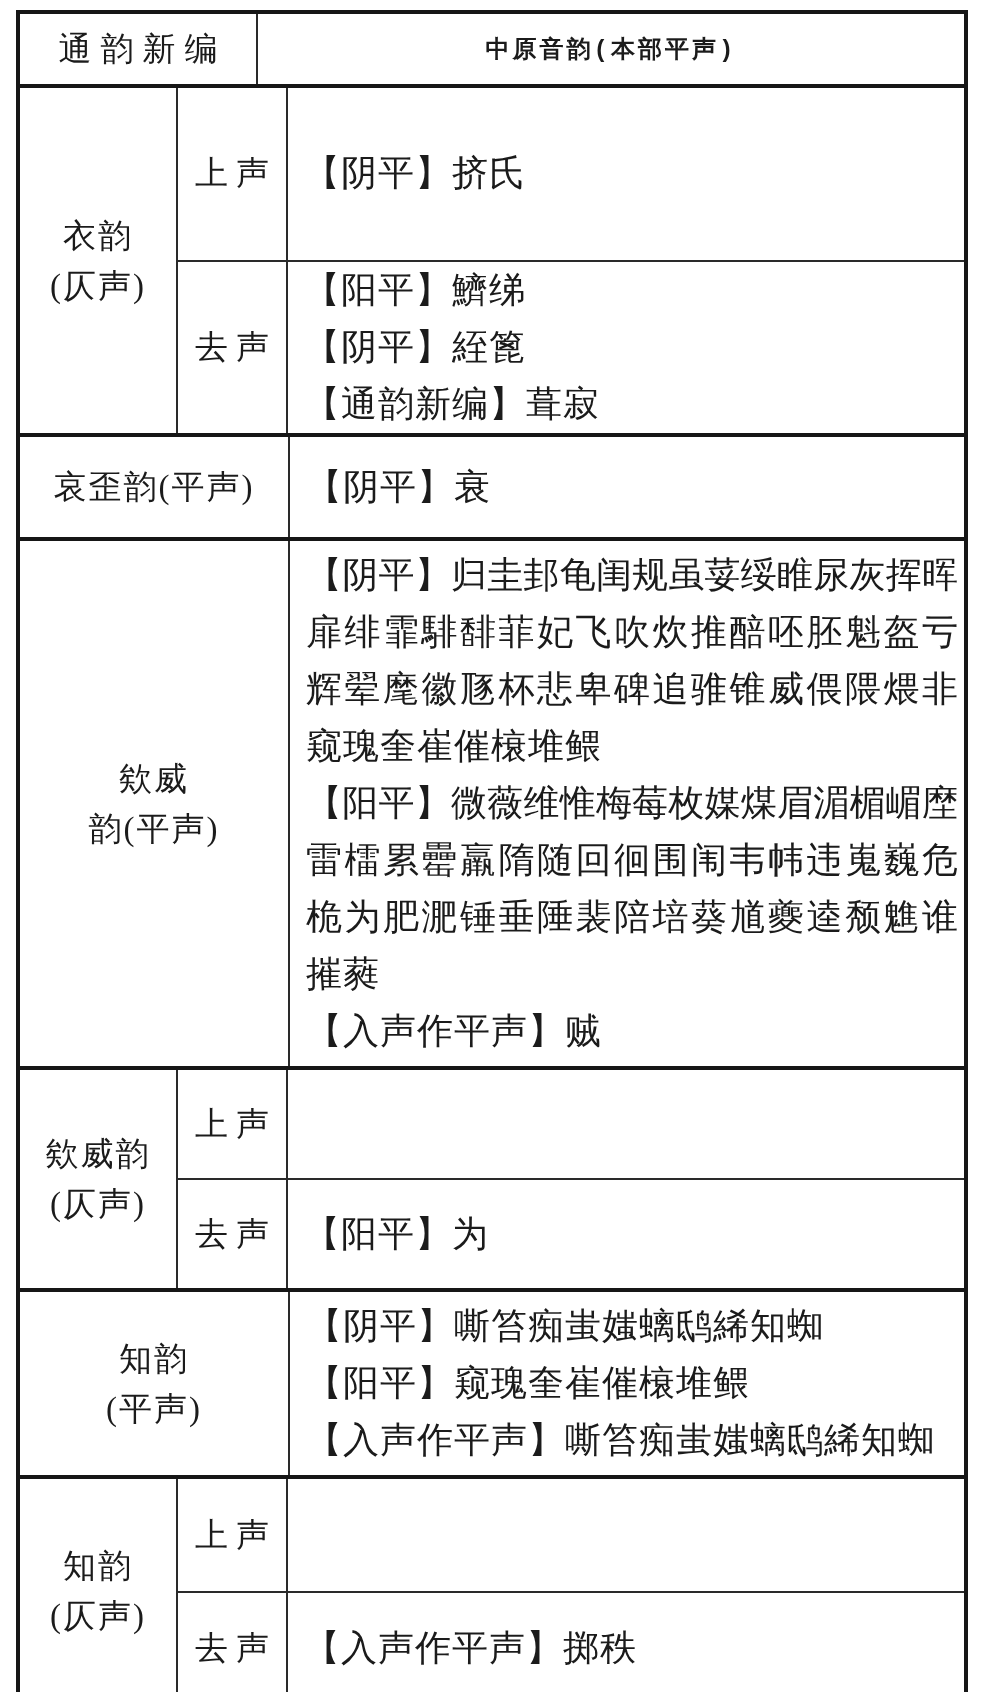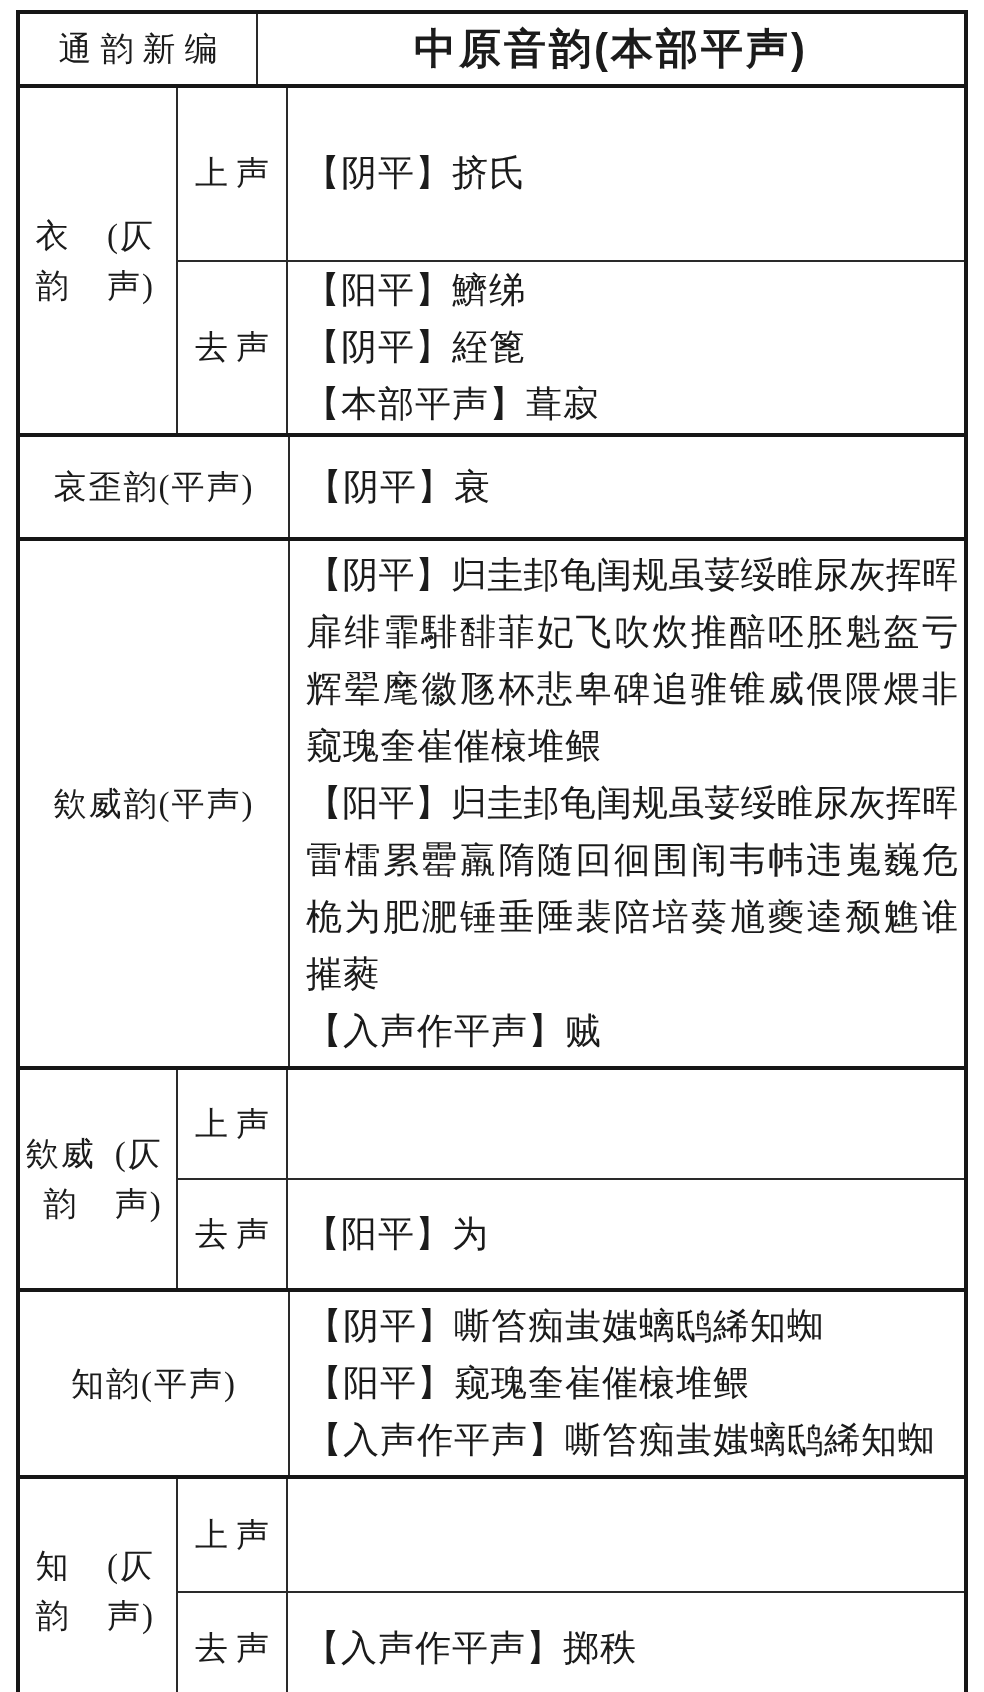--- a/index.html
+++ b/index.html
@@ -19,28 +19,28 @@
 
   
   .grp.header { min-height: 70px; }
   .hleft {
     width: 238px; border-right: 2px solid #2a2a2a;
     display: flex; align-items: center; justify-content: center;
     font-size: 33px; letter-spacing: 9px; text-indent: 9px;
   }
   .hright {
     flex: 1; display: flex; align-items: center; justify-content: center;
-    font-family: Liberation Sans, sans-serif; font-weight: bold;
-    font-size: 42px; letter-spacing: 3px;
+    font-family: Liberation Mono, monospace; font-weight: bold;
+    font-size: 24px; letter-spacing: 3px;
   }
 
   
   .glabel {
     width: 158px; border-right: 2px solid #2a2a2a;
-    display: flex; flex-direction: row; align-items: center; justify-content: center;
+    display: flex; flex-direction: column; align-items: center; justify-content: center;
     font-size: 33px; line-height: 50px; letter-spacing: 2px;
     text-align: center;
   }
   .glabel.wide { width: 270px; text-align: center; }
 
   .subwrap { flex: 1; display: flex; flex-direction: column; }
   .subrow { display: flex; flex: 1; }
   .subrow + .subrow { border-top: 2px solid #2a2a2a; }
   .tone {
     width: 110px; border-right: 2px solid #2a2a2a;
@@ -94,21 +94,21 @@
         <div class="tone">上声</div>
         <div class="content">
           <div class="line">【阴平】挤氏</div>
         </div>
       </div>
       <div class="subrow h170">
         <div class="tone">去声</div>
         <div class="content">
           <div class="line">【阳平】鱭绨</div>
           <div class="line">【阴平】絰篦</div>
-          <div class="line">【本部平声】葺寂</div>
+          <div class="line">【通韵新编】葺寂</div>
         </div>
       </div>
     </div>
   </div>
 
   <div class="grp h104">
     <div class="glabel wide">
       <span>哀歪韵(平声)</span>
     </div>
     <div class="content">
@@ -119,21 +119,21 @@
   <div class="grp h510">
     <div class="glabel wide">
       <span>欸威</span>
       <span>韵(平声)</span>
     </div>
     <div class="content">
       <div class="line fill">【阴平】归圭邽龟闺规虽荽绥睢尿灰挥晖</div>
       <div class="line fill">扉绯霏騑馡菲妃飞吹炊推醅呸胚魁盔亏</div>
       <div class="line fill">辉翚麾徽豗杯悲卑碑追骓锥威偎隈煨非</div>
       <div class="line">窥瑰奎崔催榱堆鳂</div>
-      <div class="line fill">【阳平】归圭邽龟闺规虽荽绥睢尿灰挥晖</div>
+      <div class="line fill">【阳平】微薇维惟梅莓枚媒煤眉湄楣嵋塺</div>
       <div class="line fill">雷檑累罍羸隋随回徊围闱韦帏违嵬巍危</div>
       <div class="line fill">桅为肥淝锤垂陲裴陪培葵馗夔逵颓魋谁</div>
       <div class="line">摧蕤</div>
       <div class="line">【入声作平声】贼</div>
     </div>
   </div>
 
   <div class="grp">
     <div class="glabel">
       <span>欸威韵</span>

